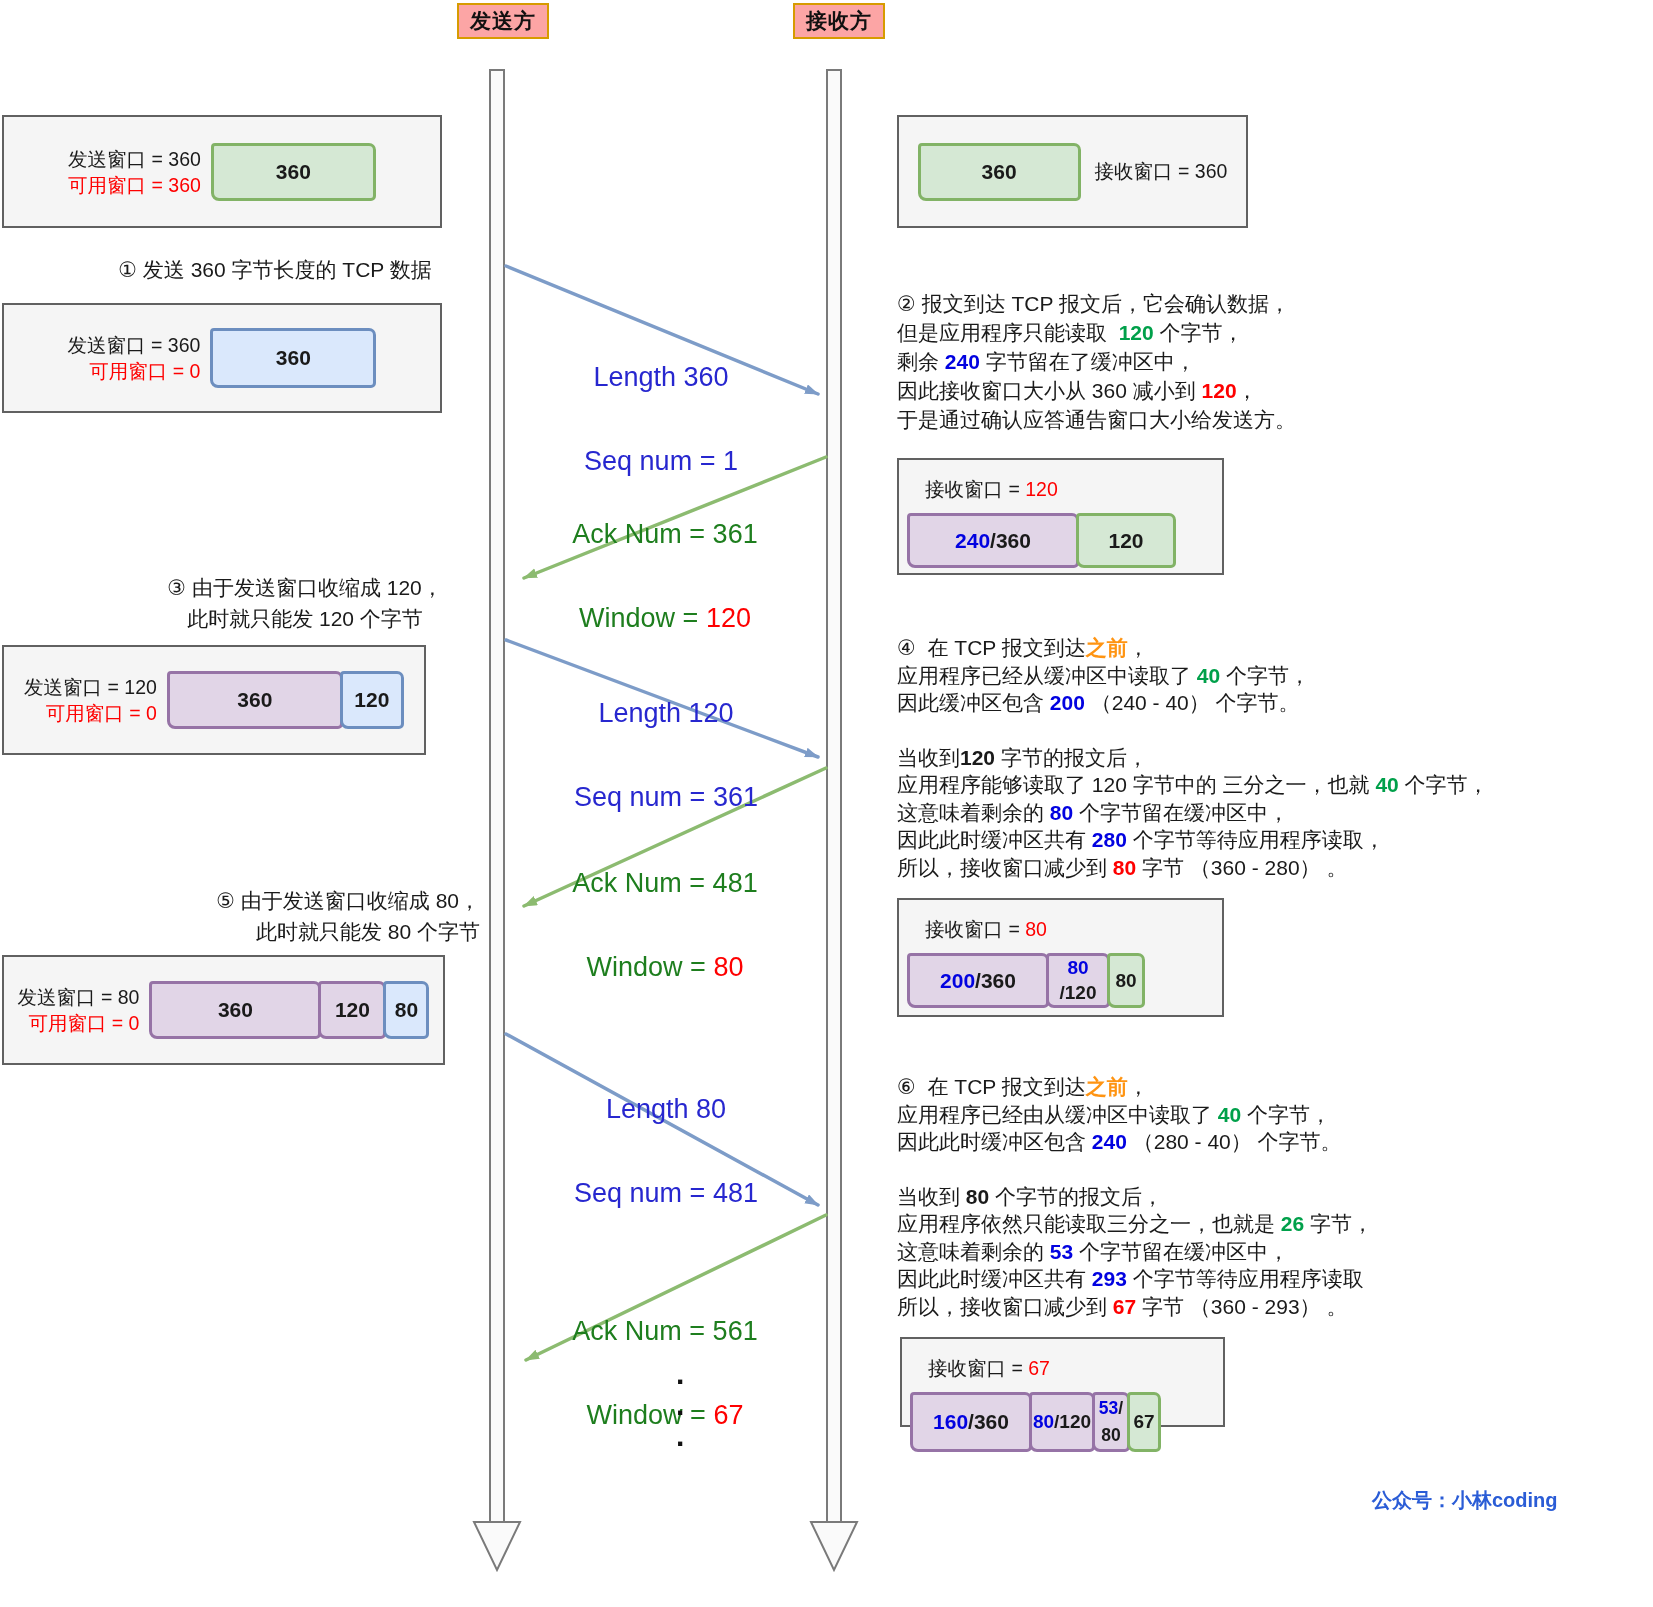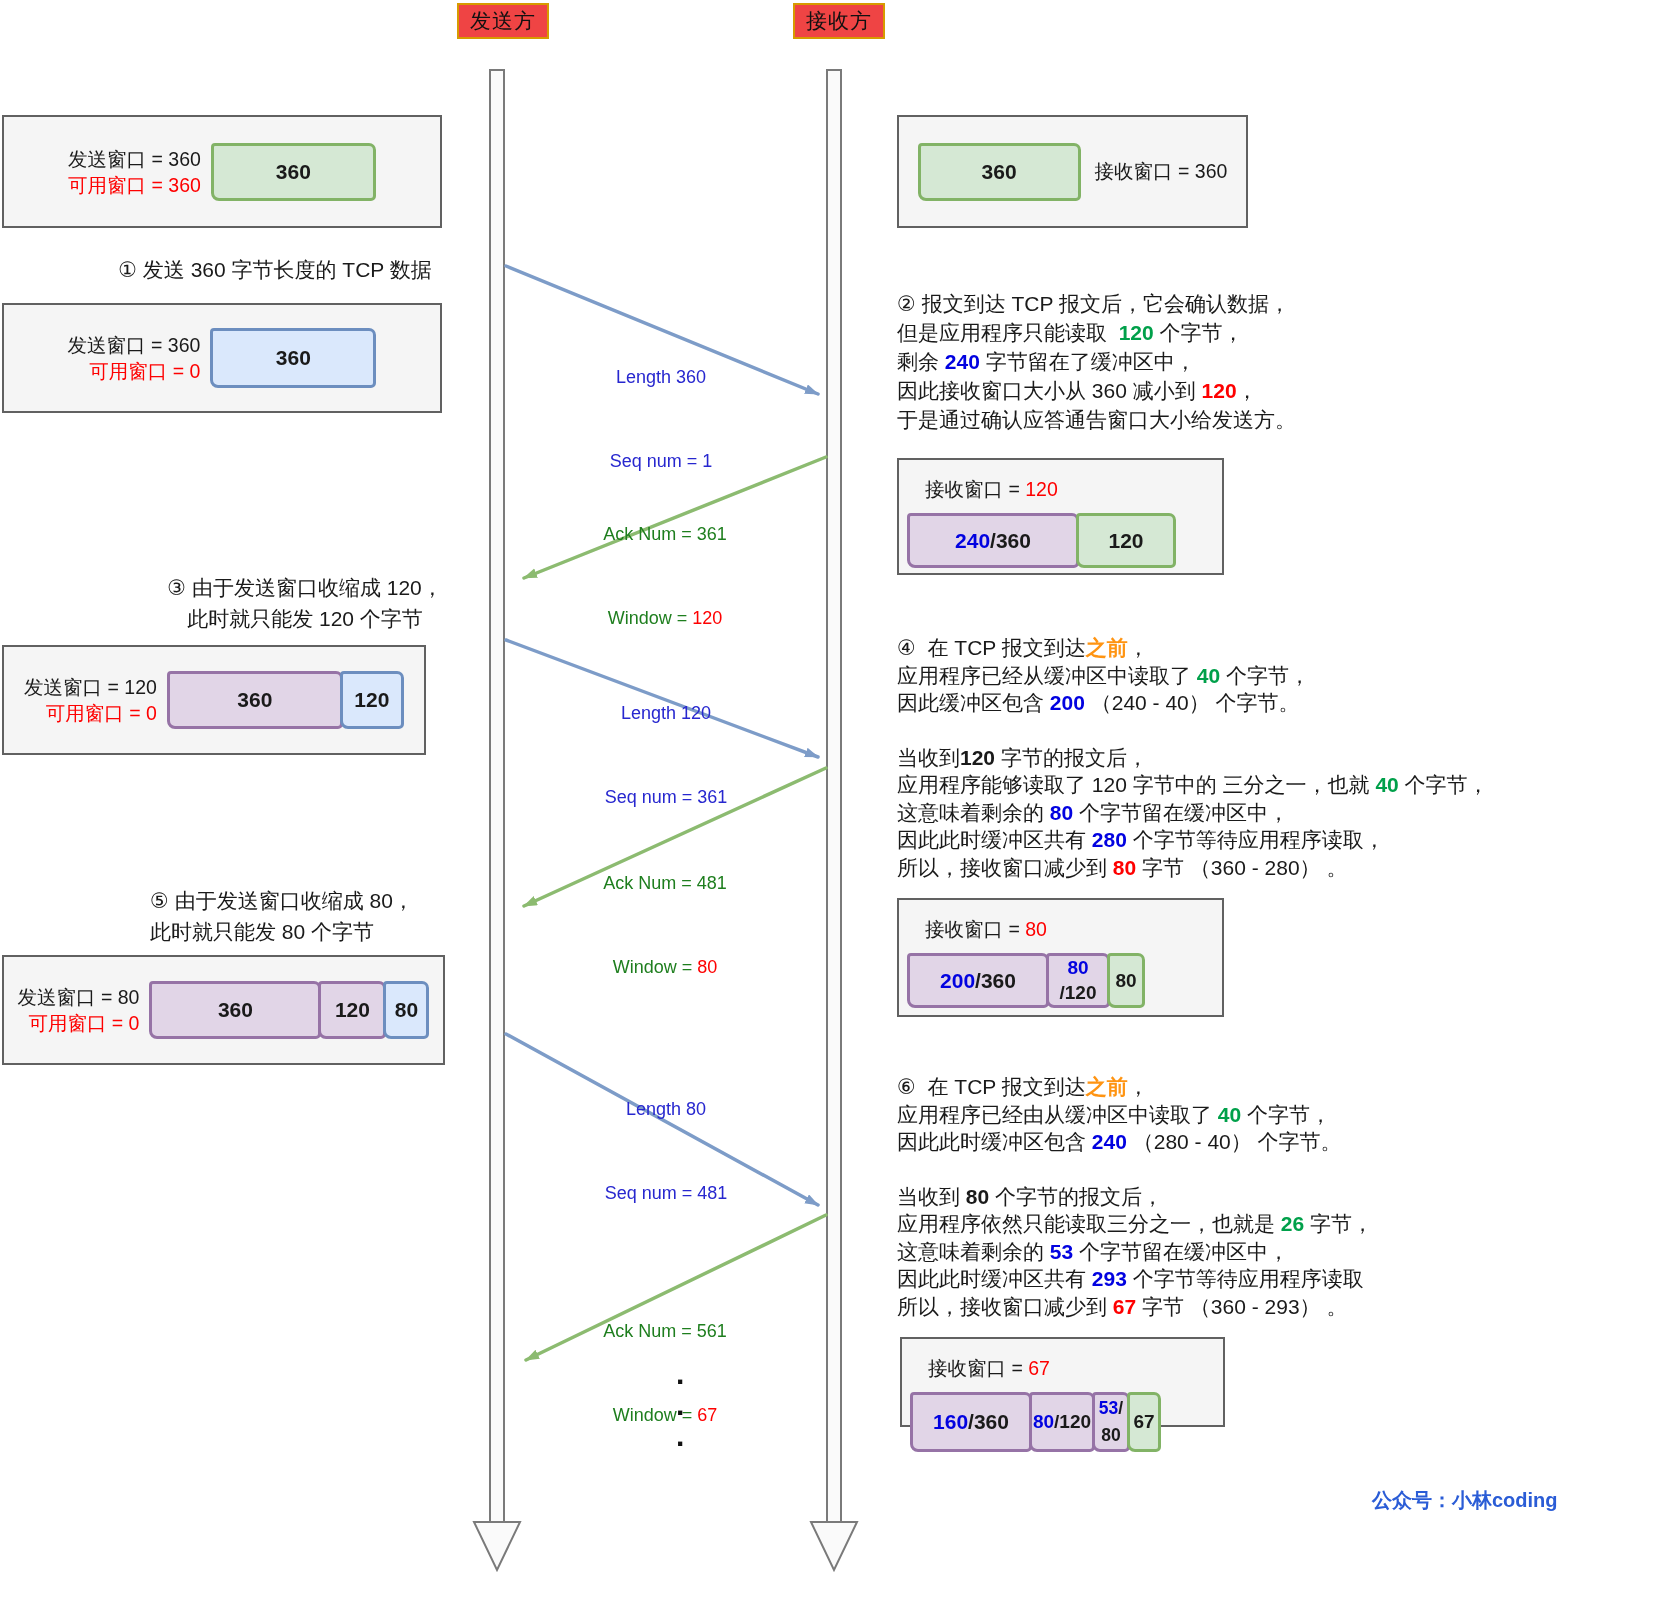--- a/index.html
+++ b/index.html
@@ -1,40 +1,40 @@
 <!DOCTYPE html>
 <html><head>
 <meta charset="utf-8">
 <style>
   html,body{margin:0;padding:0;background:#ffffff;}
   .canvas{position:relative;width:1653px;height:1607px;background:#fff;overflow:hidden;
           font-family:"Liberation Sans","DejaVu Sans",sans-serif;color:#1a1a1a;}
   svg{position:absolute;left:0;top:0;}
 
-  .actor{position:absolute;background:#ef4444;border:2px solid #d79b00;color:#111;
-         font-size:21px;font-weight:400;padding:2px 11px;letter-spacing:1px;}
+  .actor{position:absolute;background:#fca5a5;border:2px solid #d79b00;color:#111;
+         font-size:21px;font-weight:700;padding:2px 11px;letter-spacing:1px;}
 
   .statebox{position:absolute;background:#f5f5f5;border:2px solid #616161;box-sizing:border-box;}
   .sb-inner{display:flex;align-items:center;justify-content:center;height:100%;}
   .sb-labels{text-align:right;margin-right:10px;line-height:26px;font-size:19.5px;}
   .strip{display:flex;align-items:center;}
   .seg{box-sizing:border-box;display:flex;align-items:center;justify-content:center;
        font-weight:700;font-size:21px;text-align:center;flex-wrap:wrap;
        border:3px solid #4d7c0f;border-radius:4px 7px 5px 8px;}
   .seg-green{background:#d5e8d4;border-color:#82b366;}
   .seg-blue{background:#dae8fc;border-color:#6c8ebf;}
   .seg-purple{background:#e1d5e7;border-color:#9673a6;}
   .seg + .seg{margin-left:-3px;}
 
   .rb{padding:14px 0 0 0;}
   .rb-label{margin:2px 0 10px 26px;font-size:19.5px;}
   .rb .strip{margin-left:8px;}
 
   .lbl{white-space:pre;}
-  .msg{position:absolute;text-align:center;font-size:18px;line-height:28px;white-space:pre;}
+  .msg{position:absolute;text-align:center;font-size:27px;line-height:28px;white-space:pre;}
   .anno{position:absolute;font-size:21px;}
   .aline{white-space:pre;min-height:27px;}
 
   .c-k{color:#1a1a1a;}
   .c-kb{color:#1a1a1a;font-weight:700;}
   .c-b{color:#0202e0;font-weight:700;}
   .c-g{color:#00a04a;font-weight:700;}
   .c-r{color:#fe0000;font-weight:700;}
   .c-r2{color:#fe0000;}
   .c-o{color:#ff9412;font-weight:700;}
@@ -127,21 +127,21 @@
         <div class="seg seg-purple" style="width:176px;height:58px;">
             <span class="c-k">360</span>
           </div>
         <div class="seg seg-blue" style="width:64px;height:58px;">
             <span class="c-k">120</span>
           </div>
       </div>
     </div>
   </div>
 
-  <div class="anno" style="left:150px;top:885px;width:330px;text-align:left;line-height:31px;">
+  <div class="anno" style="left:150px;top:885px;width:330px;text-align:right;line-height:31px;">
     <div class="aline"><span class="c-k">⑤ 由于发送窗口收缩成 80，</span></div>
     <div class="aline"><span class="c-k">此时就只能发 80 个字节</span></div>
   </div>
 
   <div class="statebox" style="left:2px;top:955px;width:443px;height:110px;">
     <div class="sb-inner">
       <div class="sb-labels">
         <div class="lbl"><span class="c-k">发送窗口 = 80</span></div>
         <div class="lbl"><span class="c-r2">可用窗口 = 0</span></div>
       </div>

